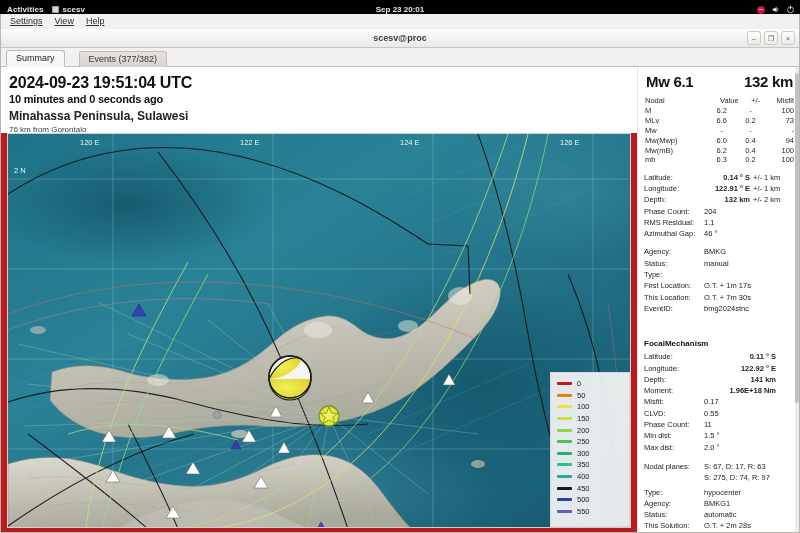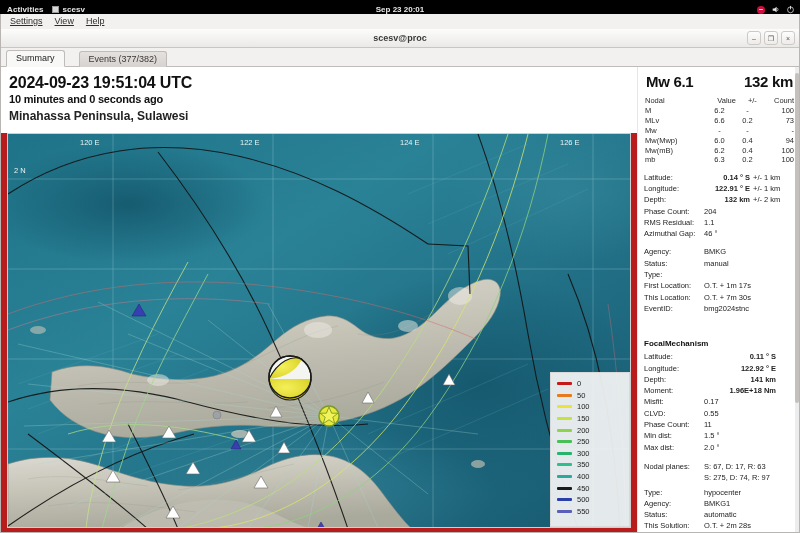--- a/index.html
+++ b/index.html
@@ -251,20 +251,21 @@
   </div>
 
   <div id="content">
 
     <div id="leftpane">
 
       <div id="evt-header">
         <div class="evt-time">2024-09-23 19:51:04 UTC</div>
         <div class="evt-ago">10 minutes and 0 seconds ago</div>
         <div class="evt-region">Minahassa Peninsula, Sulawesi</div>
+        <div class="evt-dist">76 km from Gorontalo</div>
       </div>
 
       <div id="map">
         <svg width="624" height="395" viewBox="0 0 624 395">
           <defs>
             <linearGradient id="sea" x1="0" y1="0" x2="1" y2="1">
               <stop offset="0%" stop-color="#1f7388"></stop>
               <stop offset="35%" stop-color="#2a8296"></stop>
               <stop offset="70%" stop-color="#1f6b82"></stop>
               <stop offset="100%" stop-color="#17596e"></stop>
@@ -517,21 +518,21 @@
         <span>Mw 6.1</span>
         <span>132 km</span>
       </div>
 
       <table class="magtab">
         <thead>
           <tr>
             <th class="l">Nodal</th>
             <th class="c">Value</th>
             <th class="c">+/-</th>
-            <th>Count</th>
+            <th>Misfit</th>
           </tr>
         </thead>
         <tbody>
           <tr>
             <td class="l">M</td>
             <td class="c">6.2</td>
             <td class="c">-</td>
             <td>100</td>
           </tr>
           <tr>

